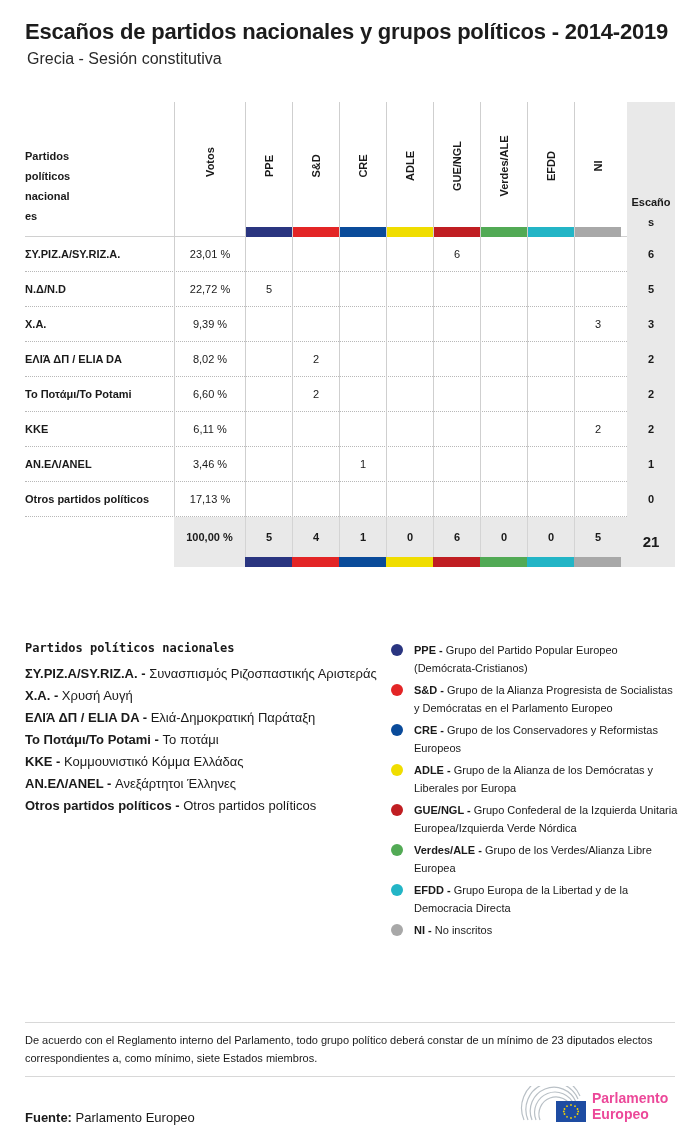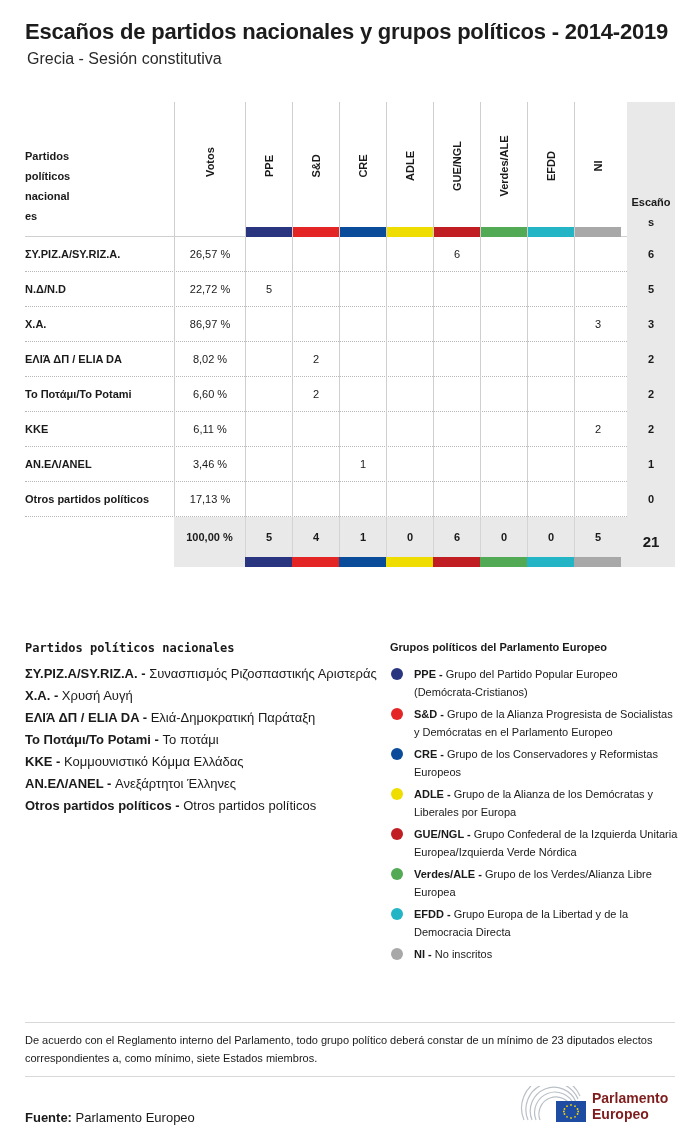--- a/index.html
+++ b/index.html
@@ -43,21 +43,21 @@
   .leg-right { position: absolute; left: 390px; top: 641px; width: 290px; }
   .leg-right h3 { font-size: 11px; font-weight: bold; height: 18px; margin-bottom: 6px; }
   .grp { position: relative; padding-left: 24px; font-size: 11px; line-height: 18px; margin-bottom: 4px; color: #1a1a1a; }
   .dot { position: absolute; left: 1px; top: 3px; width: 12px; height: 12px; border-radius: 50%; }
 
   .divider { position: absolute; left: 25px; width: 650px; height: 1px; background: #d8d8d8; }
   .note { position: absolute; left: 25px; top: 1031px; width: 640px; font-size: 11px; line-height: 18px; color: #1a1a1a; }
   .source { position: absolute; left: 25px; top: 1110px; font-size: 13px; color: #1a1a1a; }
   .source b { font-weight: bold; }
   .logo { position: absolute; left: 520px; top: 1086px; width: 160px; height: 40px; }
-  .logo-text { position: absolute; left: 72px; top: 4px; font-size: 14px; font-weight: bold; color: #7f1d1d; line-height: 16px; }
+  .logo-text { position: absolute; left: 72px; top: 4px; font-size: 14px; font-weight: bold; color: #ec4899; line-height: 16px; }
 </style>
 </head>
 <body>
 
 <div class="title">Escaños de partidos nacionales y grupos políticos - 2014-2019</div>
 <div class="subtitle">Grecia - Sesión constitutiva</div>
 
 <div class="tbl">
   <div class="hdr">
     <div class="hdr-party">Partidos<br>políticos<br>nacional<br>es</div>
@@ -99,21 +99,21 @@
         </div>
       </div>
     <div class="esc-col-hdr">
       <div class="esc-lbl">Escaño<br>s</div>
     </div>
   </div>
 
   <div class="rows" id="rows">
       <div class="row" style="top: 0px;">
         <div class="cell cell-party">ΣΥ.ΡΙΖ.Α/SY.RIZ.A.</div>
-        <div class="cell cell-votes" style="left: 149px;">26,57 %</div>
+        <div class="cell cell-votes" style="left: 149px;">23,01 %</div>
         <div class="cell cell-g" style="left: 220px;"></div>
         <div class="cell cell-g" style="left: 267px;"></div>
         <div class="cell cell-g" style="left: 314px;"></div>
         <div class="cell cell-g" style="left: 361px;"></div>
         <div class="cell cell-g" style="left: 408px;">6</div>
         <div class="cell cell-g" style="left: 455px;"></div>
         <div class="cell cell-g" style="left: 502px;"></div>
         <div class="cell cell-g" style="left: 549px;"></div>
         <div class="cell cell-esc">6</div>
       </div>
@@ -125,21 +125,21 @@
         <div class="cell cell-g" style="left: 314px;"></div>
         <div class="cell cell-g" style="left: 361px;"></div>
         <div class="cell cell-g" style="left: 408px;"></div>
         <div class="cell cell-g" style="left: 455px;"></div>
         <div class="cell cell-g" style="left: 502px;"></div>
         <div class="cell cell-g" style="left: 549px;"></div>
         <div class="cell cell-esc">5</div>
       </div>
       <div class="row" style="top: 70px;">
         <div class="cell cell-party">Χ.Α.</div>
-        <div class="cell cell-votes" style="left: 149px;">86,97 %</div>
+        <div class="cell cell-votes" style="left: 149px;">9,39 %</div>
         <div class="cell cell-g" style="left: 220px;"></div>
         <div class="cell cell-g" style="left: 267px;"></div>
         <div class="cell cell-g" style="left: 314px;"></div>
         <div class="cell cell-g" style="left: 361px;"></div>
         <div class="cell cell-g" style="left: 408px;"></div>
         <div class="cell cell-g" style="left: 455px;"></div>
         <div class="cell cell-g" style="left: 502px;"></div>
         <div class="cell cell-g" style="left: 549px;">3</div>
         <div class="cell cell-esc">3</div>
       </div>
@@ -241,21 +241,20 @@
       <div class="leg-item"><b>Χ.Α.</b><b> - </b><span>Χρυσή Αυγή</span></div>
       <div class="leg-item"><b>ΕΛΙΆ ΔΠ / ELIA DA</b><b> - </b><span>Ελιά-Δημοκρατική Παράταξη</span></div>
       <div class="leg-item"><b>Το Ποτάμι/To Potami</b><b> - </b><span>Το ποτάμι</span></div>
       <div class="leg-item"><b>ΚΚΕ</b><b> - </b><span>Κομμουνιστικό Κόμμα Ελλάδας</span></div>
       <div class="leg-item"><b>ΑΝ.ΕΛ/ANEL</b><b> - </b><span>Ανεξάρτητοι Έλληνες</span></div>
       <div class="leg-item"><b>Otros partidos políticos</b><b> - </b><span>Otros partidos políticos</span></div>
     </div>
 </div>
 
 <div class="leg-right">
-  <h3>Grupos políticos del Parlamento Europeo</h3>
   <div id="leg-groups">
       <div class="grp"><span class="dot" style="background: rgb(42, 53, 128);"></span><b>PPE</b><b> - </b><span>Grupo del Partido Popular Europeo (Demócrata-Cristianos)</span></div>
       <div class="grp"><span class="dot" style="background: rgb(227, 37, 38);"></span><b>S&amp;D</b><b> - </b><span>Grupo de la Alianza Progresista de Socialistas y Demócratas en el Parlamento Europeo</span></div>
       <div class="grp"><span class="dot" style="background: rgb(10, 75, 154);"></span><b>CRE</b><b> - </b><span>Grupo de los Conservadores y Reformistas Europeos</span></div>
       <div class="grp"><span class="dot" style="background: rgb(240, 221, 0);"></span><b>ADLE</b><b> - </b><span>Grupo de la Alianza de los Demócratas y Liberales por Europa</span></div>
       <div class="grp"><span class="dot" style="background: rgb(192, 30, 34);"></span><b>GUE/NGL</b><b> - </b><span>Grupo Confederal de la Izquierda Unitaria Europea/Izquierda Verde Nórdica</span></div>
       <div class="grp"><span class="dot" style="background: rgb(82, 170, 85);"></span><b>Verdes/ALE</b><b> - </b><span>Grupo de los Verdes/Alianza Libre Europea</span></div>
       <div class="grp"><span class="dot" style="background: rgb(35, 181, 198);"></span><b>EFDD</b><b> - </b><span>Grupo Europa de la Libertad y de la Democracia Directa</span></div>
       <div class="grp"><span class="dot" style="background: rgb(168, 168, 168);"></span><b>NI</b><b> - </b><span>No inscritos</span></div>
     </div>

